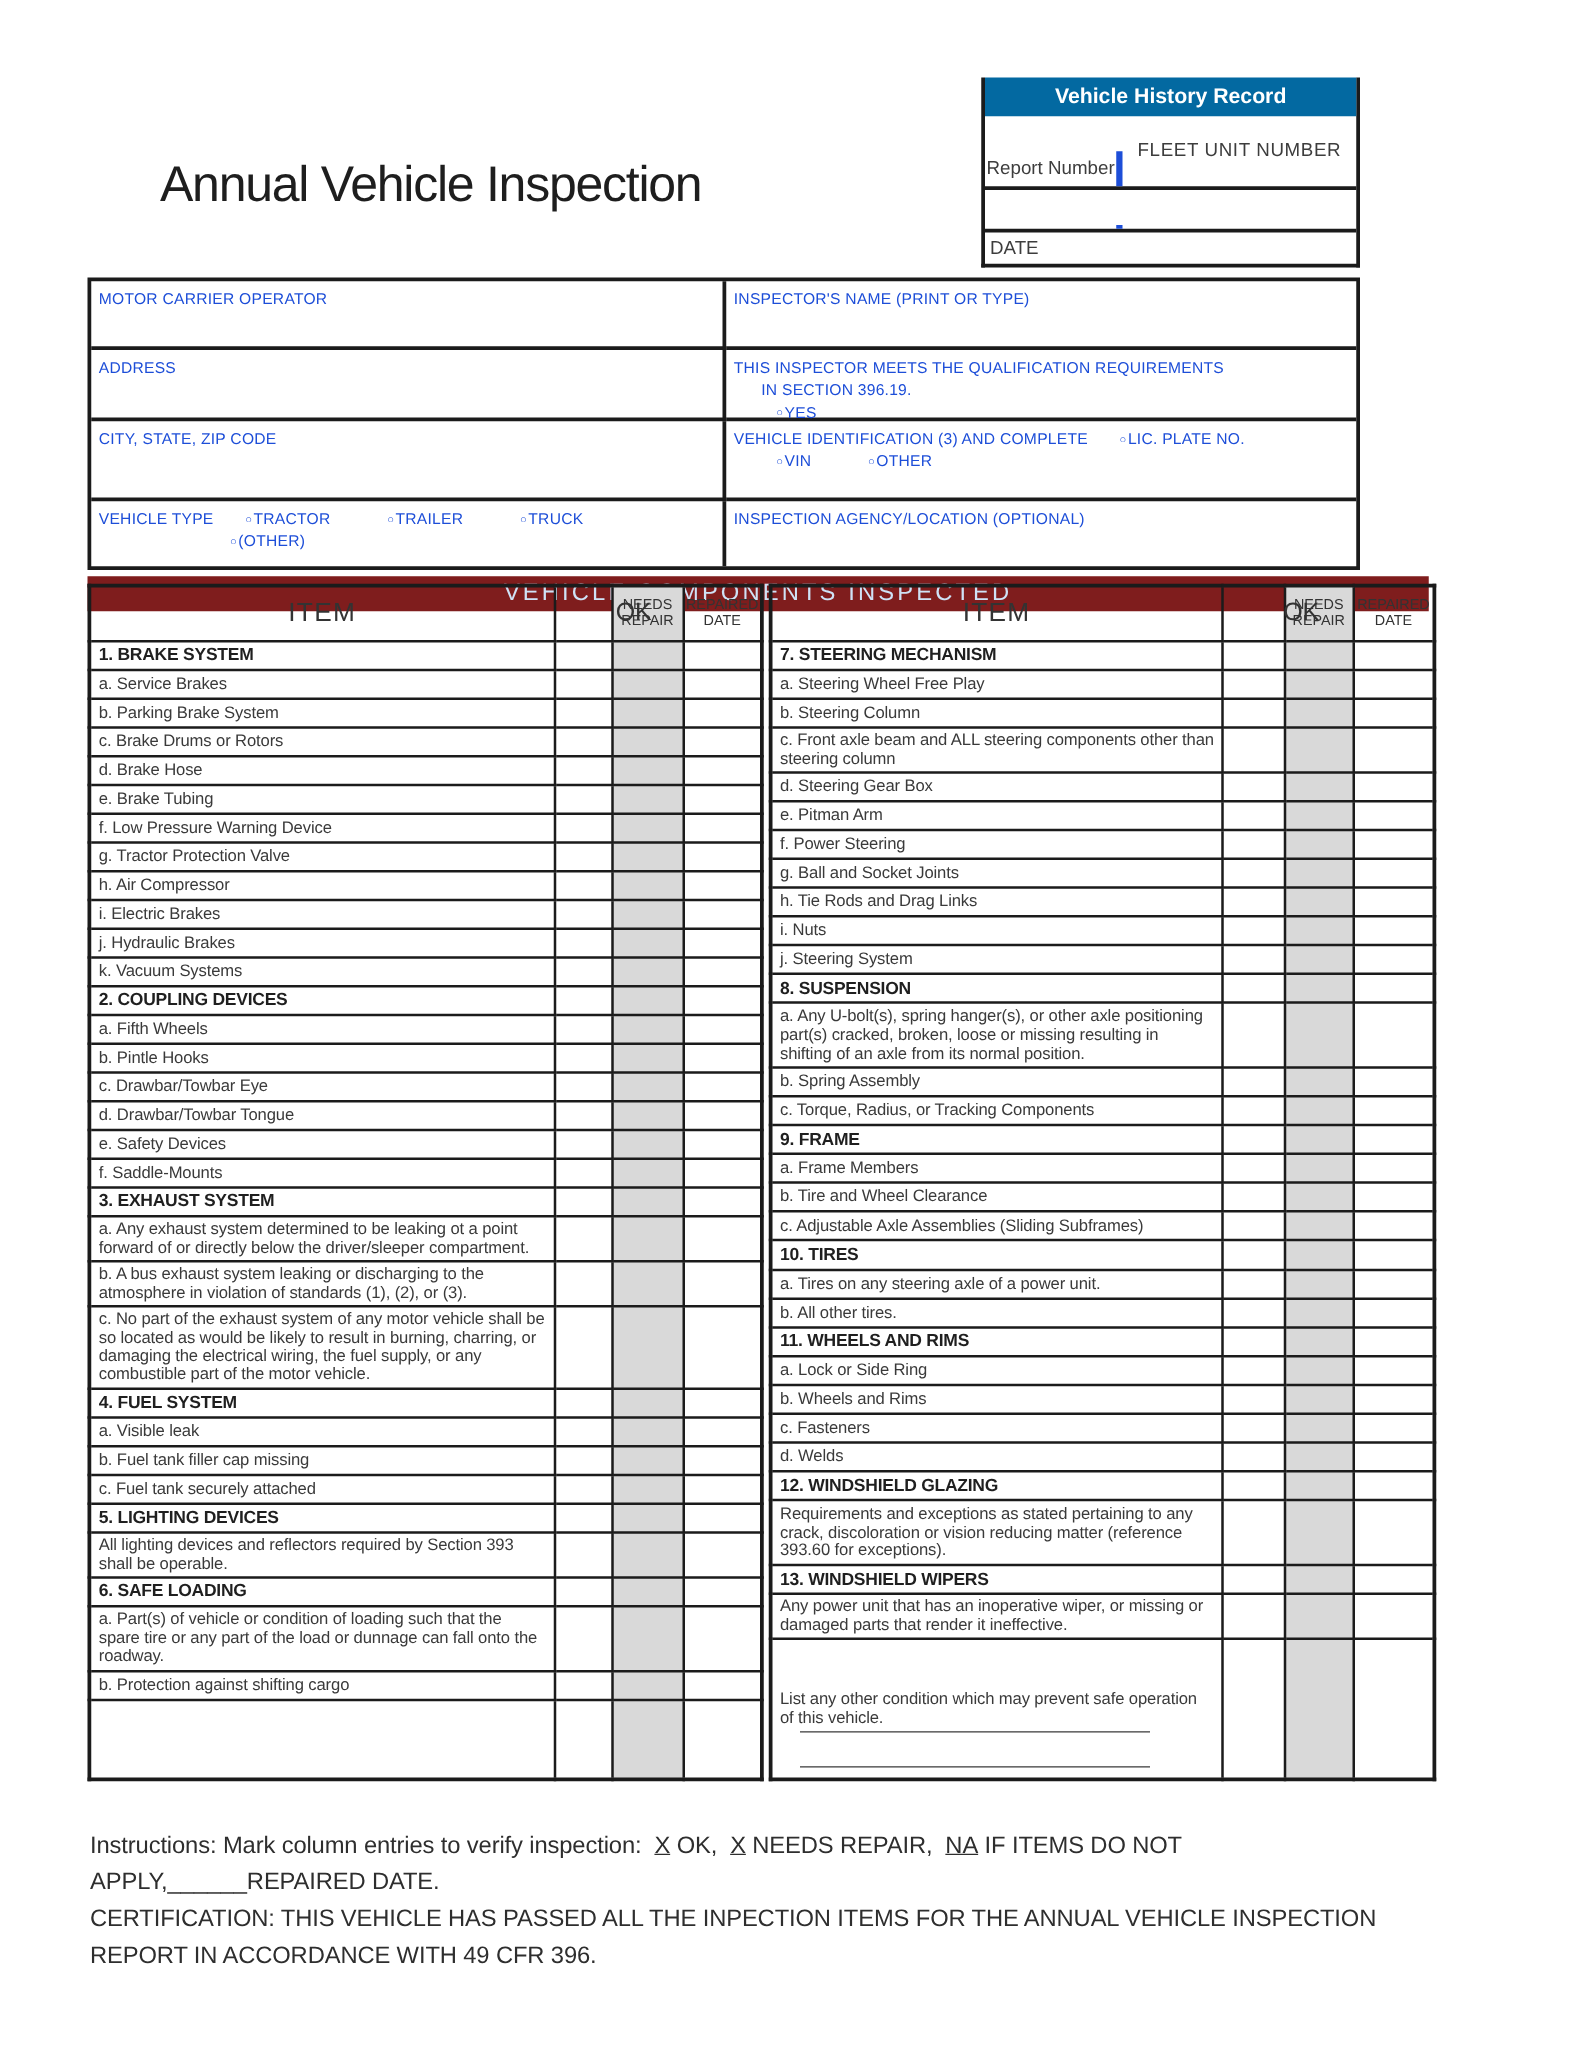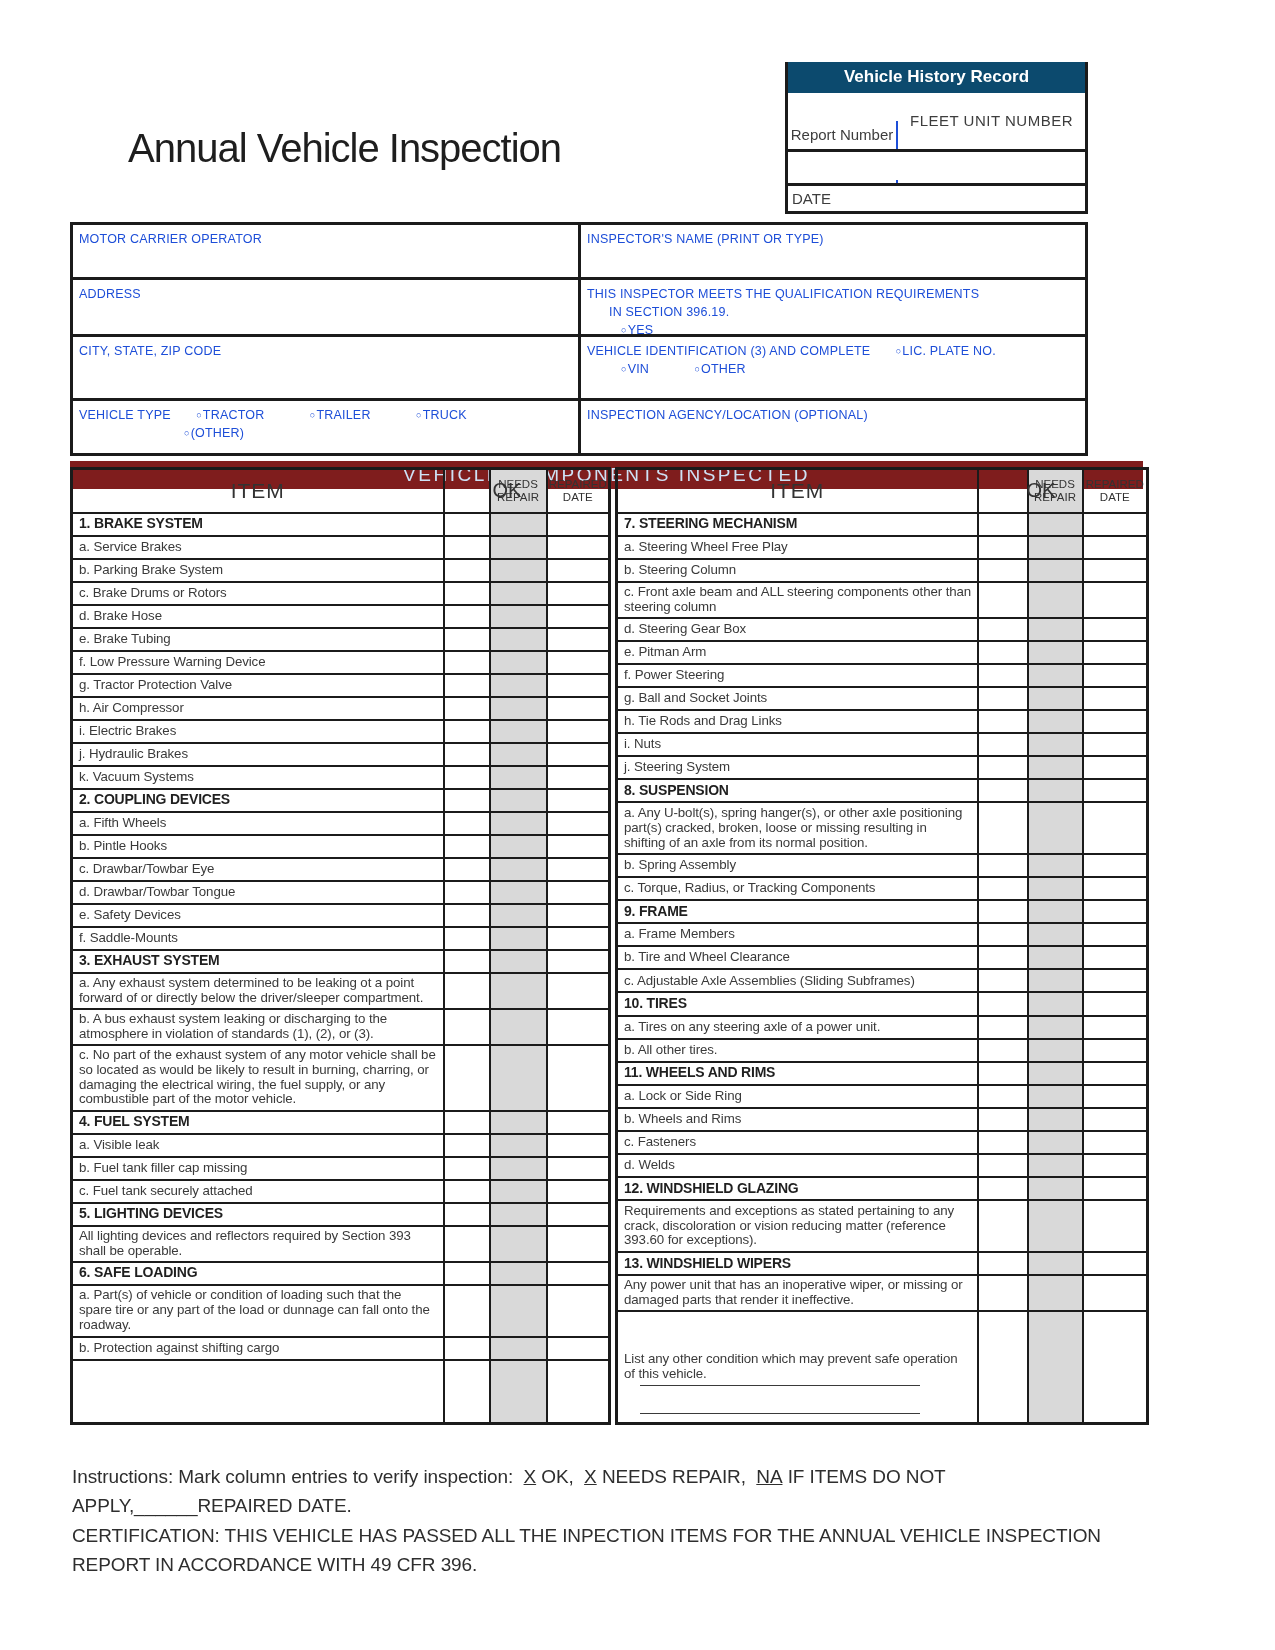--- a/index.html
+++ b/index.html
@@ -9,28 +9,28 @@
 
   .page { position:absolute; inset:0; }
 
   
   .title { position:absolute; left:128px; top:126px; font-size:40px;
            font-weight:500; letter-spacing:-1px; color:#1e1e1e; }
 
   
   .vhr { position:absolute; left:785px; top:62px; width:303px;
          border:3px solid #1b1b1b; border-top:none; }
-  .vhr-header { background:#0c4a6e; color:#ffffff; font-weight:bold;
+  .vhr-header { background:#0369a1; color:#ffffff; font-weight:bold;
                 font-size:17px; text-align:center; padding:5px 0 6px; }
   .vhr-row1 { display:grid; grid-template-columns:110px 1fr; height:56px; }
   .vhr-row2 { display:grid; grid-template-columns:110px 1fr; height:34px;
               border-top:3px solid #1b1b1b; }
   .vhr-cell { display:flex; align-items:center; justify-content:center;
               font-size:15px; color:#3d3d3d; text-align:center; line-height:1.2; }
-  .vhr-cell.bl { border-right:2px solid #1d4ed8;margin-top:28px; }
+  .vhr-cell.bl { border-right:5px solid #1d4ed8;margin-top:28px; }
   .vhr-fleet { letter-spacing:0.5px; }
   .vhr-date { border-top:3px solid #1b1b1b; height:28px; font-size:15px;
               color:#3d3d3d; display:flex; align-items:center; padding-left:4px; }
 
   
   .cform { position:absolute; left:70px; top:222px; width:1018px;
            border:3px solid #1b1b1b; display:grid;
            grid-template-columns:508px 1fr;
            grid-template-rows:55px 57px 64px 1fr; height:234px; }
   .fcell { font-size:12.5px; color:#1d4ed8; padding:5px 6px; line-height:1.45;

